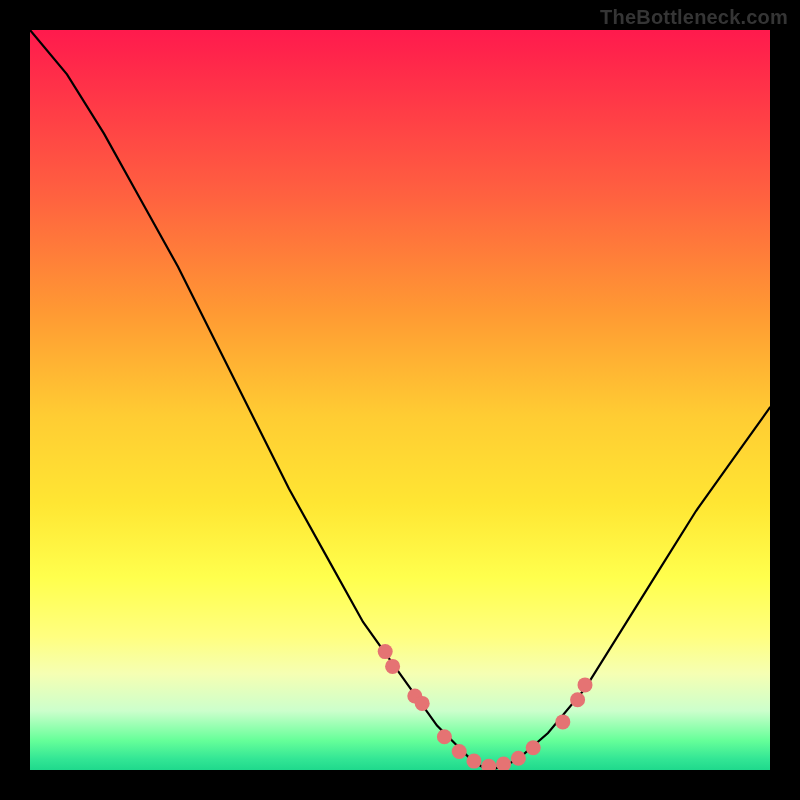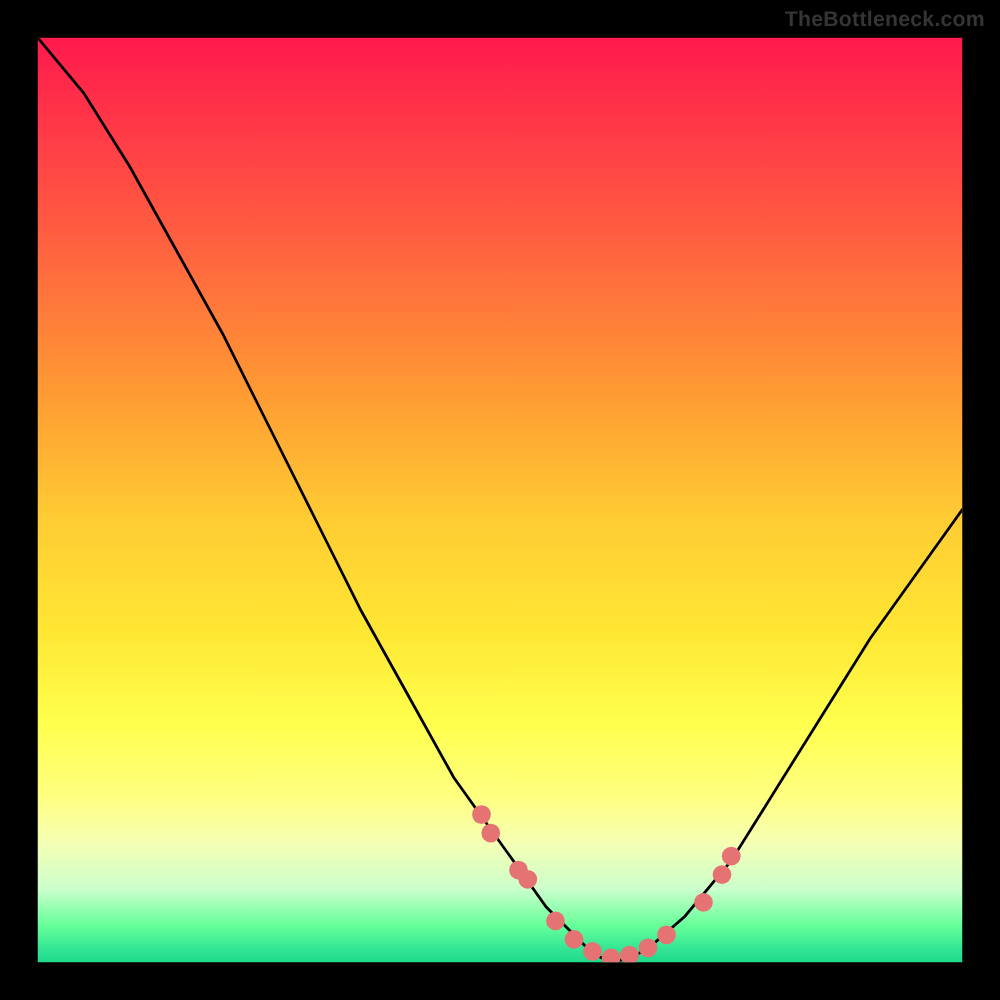--- a/index.html
+++ b/index.html
@@ -46,21 +46,21 @@
       #66ff99 96%,
       #33e695 98.5%,
       #1fd98c 100%
     );
   }
   .watermark {
     position: absolute;
     top: 6px;
     right: 12px;
     color: #3a3a3a;
-    font-size: 17px;
+    font-size: 20px;
     font-weight: 600;
     letter-spacing: 0.2px;
     opacity: 0.92;
     user-select: none;
   }
   svg.curve {
     position: absolute;
     left: 0;
     top: 0;
     width: 740px;

